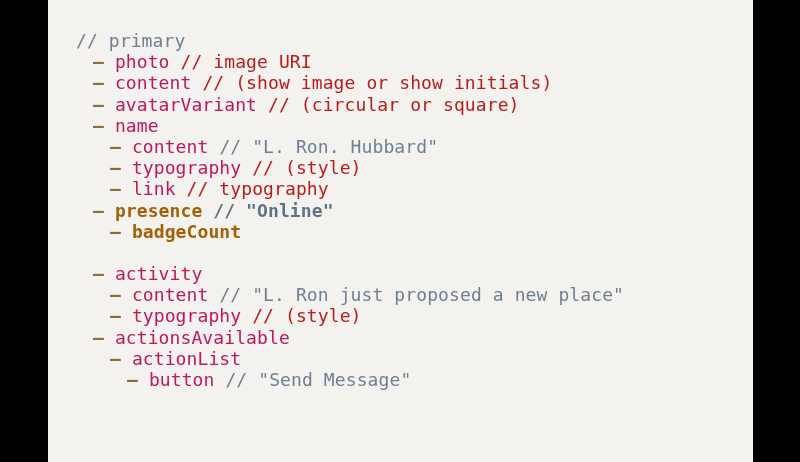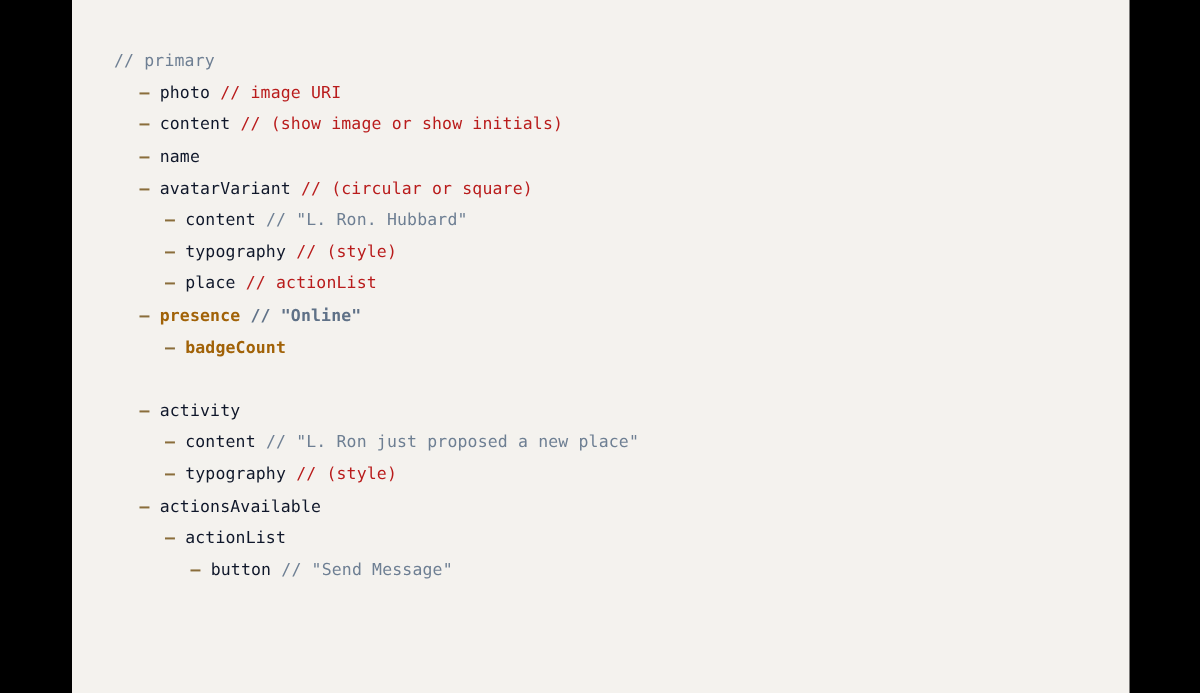--- a/index.html
+++ b/index.html
@@ -33,39 +33,39 @@
   #code {
     position: absolute;
     left: 28px;
     top: 30px;
     right: 0;
   }
   .line {
     height: 21.2px;
     line-height: 21.2px;
     white-space: pre;
-    font-size: 11px;
+    font-size: 18px;
     letter-spacing: 0.1px;
     color: #2f2f2f;
   }
   .line.blank {
     height: 21.2px;
   }
   
   .ind0 { padding-left: 0px; }
   .ind1 { padding-left: 17px; }
   .ind2 { padding-left: 34px; }
   .ind3 { padding-left: 51px; }
 
   .dash {
     color: #8a6d3b;
     font-weight: 700;
   }
   .key {
-    color: #0f172a;
+    color: #be185d;
   }
   .comment {
     color: #b91c1c;
   }
   .str {
     color: #6e7f93;
   }
   .bold .key,
   .bold .str,
   .bold .comment {
@@ -79,25 +79,25 @@
 </style>
 </head>
 <body>
 
 <div id="stage">
   <div id="panel">
     <div id="code">
         <div class="line ind0 section"><span class="comment">// primary</span></div>
         <div class="line ind1"><span class="dash">–</span><span> </span><span class="key">photo</span><span> </span><span class="comment">// image URI</span></div>
         <div class="line ind1"><span class="dash">–</span><span> </span><span class="key">content</span><span> </span><span class="comment">// (show image or show initials)</span></div>
+        <div class="line ind1"><span class="dash">–</span><span> </span><span class="key">avatarVariant</span><span> </span><span class="comment">// (circular or square)</span></div>
         <div class="line ind1"><span class="dash">–</span><span> </span><span class="key">name</span></div>
-        <div class="line ind1"><span class="dash">–</span><span> </span><span class="key">avatarVariant</span><span> </span><span class="comment">// (circular or square)</span></div>
         <div class="line ind2"><span class="dash">–</span><span> </span><span class="key">content</span><span> </span><span class="str">// "L. Ron. Hubbard"</span></div>
         <div class="line ind2"><span class="dash">–</span><span> </span><span class="key">typography</span><span> </span><span class="comment">// (style)</span></div>
-        <div class="line ind2"><span class="dash">–</span><span> </span><span class="key">place</span><span> </span><span class="comment">// actionList</span></div>
+        <div class="line ind2"><span class="dash">–</span><span> </span><span class="key">link</span><span> </span><span class="comment">// typography</span></div>
         <div class="line ind1 bold"><span class="dash">–</span><span> </span><span class="key">presence</span><span> </span><span class="str">// "Online"</span></div>
         <div class="line ind2 bold"><span class="dash">–</span><span> </span><span class="key">badgeCount</span></div>
         <div class="line blank"></div>
         <div class="line ind1"><span class="dash">–</span><span> </span><span class="key">activity</span></div>
         <div class="line ind2"><span class="dash">–</span><span> </span><span class="key">content</span><span> </span><span class="str">// "L. Ron just proposed a new place"</span></div>
         <div class="line ind2"><span class="dash">–</span><span> </span><span class="key">typography</span><span> </span><span class="comment">// (style)</span></div>
         <div class="line ind1"><span class="dash">–</span><span> </span><span class="key">actionsAvailable</span></div>
         <div class="line ind2"><span class="dash">–</span><span> </span><span class="key">actionList</span></div>
         <div class="line ind3"><span class="dash">–</span><span> </span><span class="key">button</span><span> </span><span class="str">// "Send Message"</span></div>
       </div>

